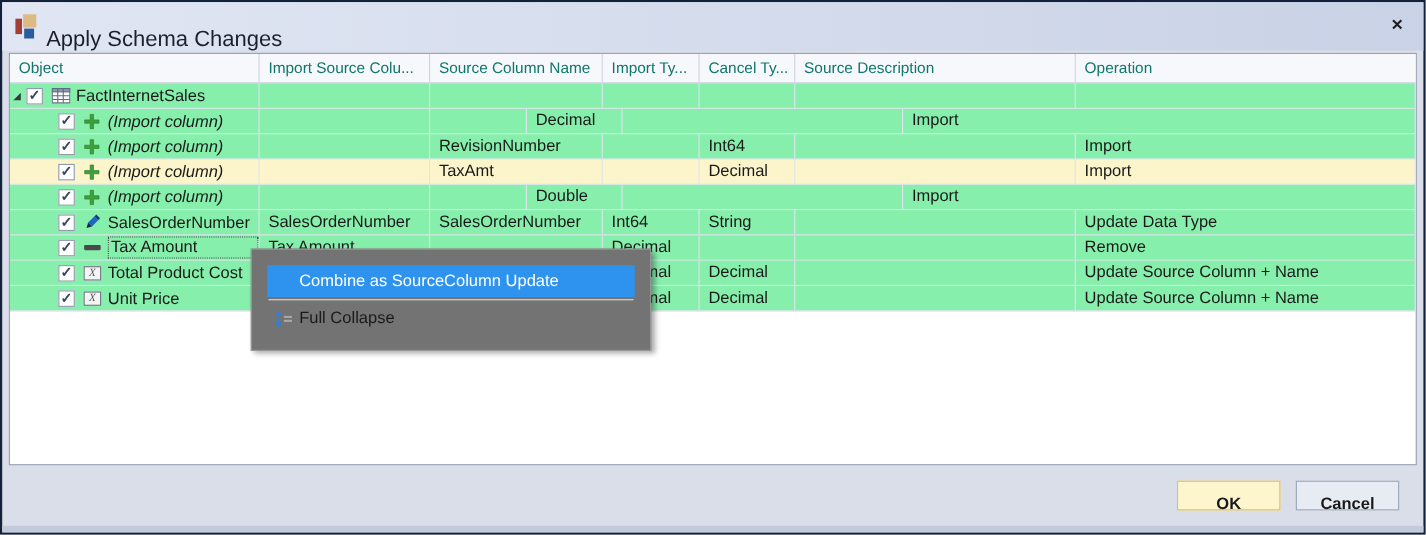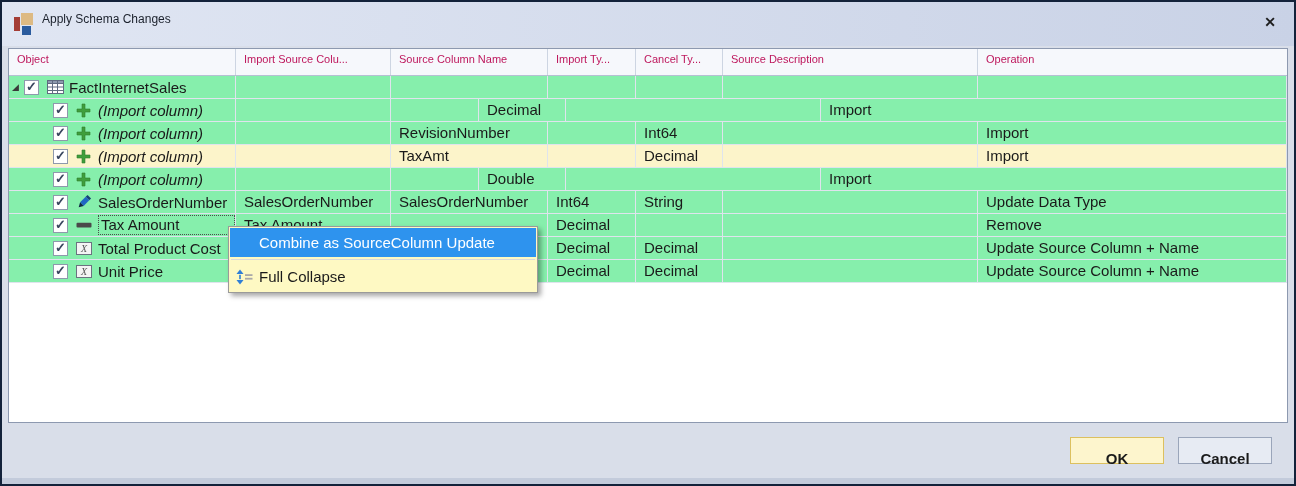--- a/index.html
+++ b/index.html
@@ -17,40 +17,40 @@
   
   .titlebar {
     position:absolute; left:0; top:0; right:0; height:44px;
     background:linear-gradient(to right,#e0e6f3,#c9d2e6);
   }
   .app-icon { position:absolute; left:12px; top:11px; width:21px; height:22px; }
   .app-icon .sq-red  { position:absolute; left:0;  top:4px;  width:6px;  height:14px; background:#a43d36; }
   .app-icon .sq-tan  { position:absolute; left:7px; top:0;   width:12px; height:12px; background:#ddba83; }
   .app-icon .sq-blue { position:absolute; left:8px; top:13px; width:9px;  height:9px;  background:#2a5b9e; }
   .title {
-    position:absolute; left:40px; top:10px;
-    font-size:12px; color:#1b212c; white-space:nowrap;
+    position:absolute; left:40px; top:23px;
+    font-size:20px; color:#1b212c; white-space:nowrap;
   }
   .close-btn {
     position:absolute; right:18px; top:10px;
     font-size:14px; font-weight:bold; color:#1d1d1d; cursor:pointer;
     line-height:20px;
   }
   
   .grid {
     position:absolute; left:6px; top:46px; width:1280px; height:375px;
     background:#ffffff; border:1px solid #8d99b0; overflow:hidden;
   }
   .header-row {
     display:flex; height:27px; background:#f6f8fc;
     border-bottom:1px solid #b6c0d3;
   }
   .hcell {
     border-right:1px solid #cdd5e2; padding:4px 0 0 8px;
-    font-size:11px; color:#be185d; white-space:nowrap; overflow:hidden;
+    font-size:14px; color:#0f766e; white-space:nowrap; overflow:hidden;
   }
   .col-object { width:227px; }
   .col-isc    { width:155px; }
   .col-scn    { width:157px; }
   .col-ity    { width:88px;  }
   .col-sty    { width:87px;  }
   .col-sd     { width:255px; }
   .col-op     { flex:1; border-right:none; }
   .row {
     display:flex; height:23px; border-bottom:1px solid #dfe4ed;
@@ -87,22 +87,22 @@
   .rename-box {
     width:16px; height:13px; border:1px solid #6b7280; background:#f4f4f4;
     display:inline-block; text-align:center; line-height:11px;
     font-size:10px; color:#555;
   }
   .rename-box::before {
     content:"X"; font-family:"Liberation Serif", serif; font-style:italic;
   }
   
   .context-menu {
-    position:absolute; left:226px; top:224px; width:310px;
-    background:#fef9c3; border:1px solid #9a9a9a; padding:1px;
+    position:absolute; left:226px; top:224px; width:364px;
+    background:#737373; border:1px solid #9a9a9a; padding:14px;
     box-shadow:3px 3px 5px rgba(0,0,0,0.35); z-index:20;
   }
   .menu-item { height:29px; display:flex; align-items:center; font-size:15px; cursor:default; }
   .menu-item.selected { background:#2e93ee; color:#fff; padding-left:29px; }
   .menu-item.normal { color:#1a1a1a; }
   .menu-sep { height:1px; background:#dadada; margin:2px 1px; }
   .menu-icon { width:17px; height:16px; margin:0 6px 0 6px; flex:0 0 17px; }
   
   .btn {
     position:absolute; width:94px; height:27px;

